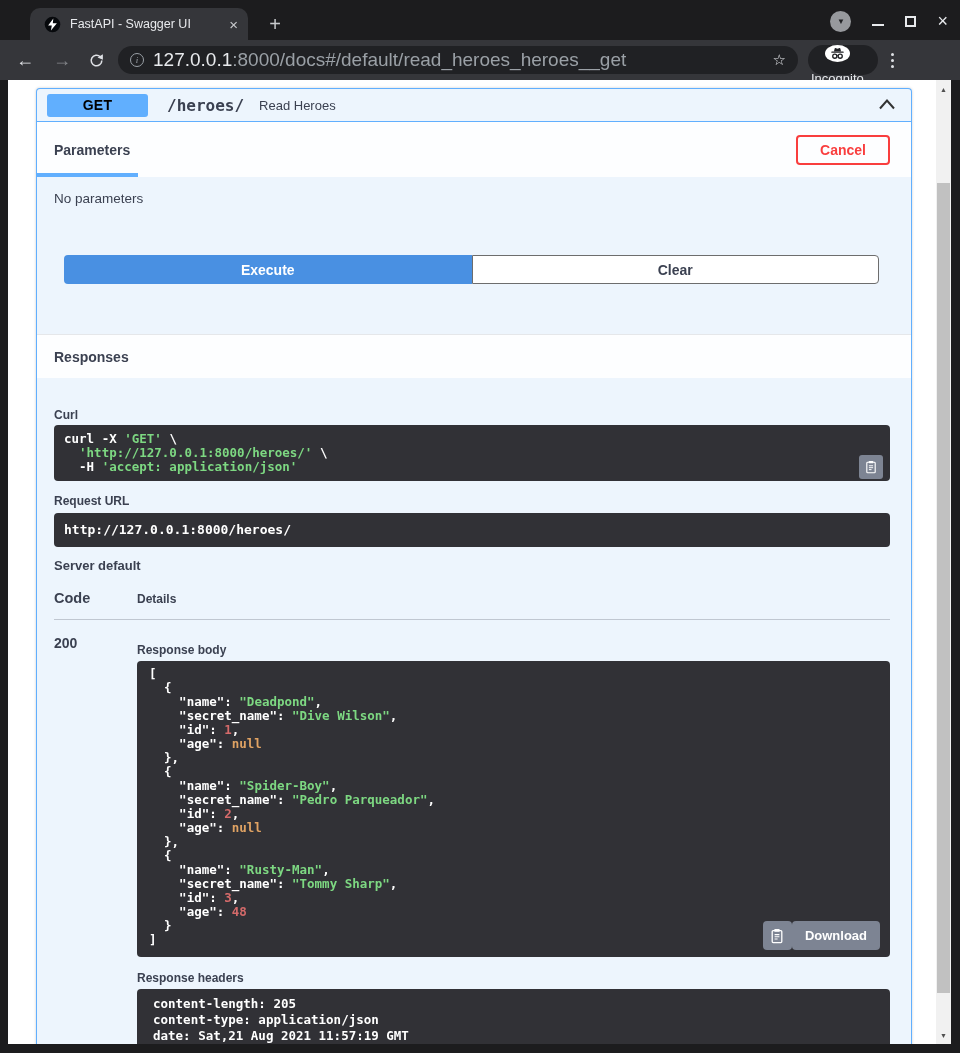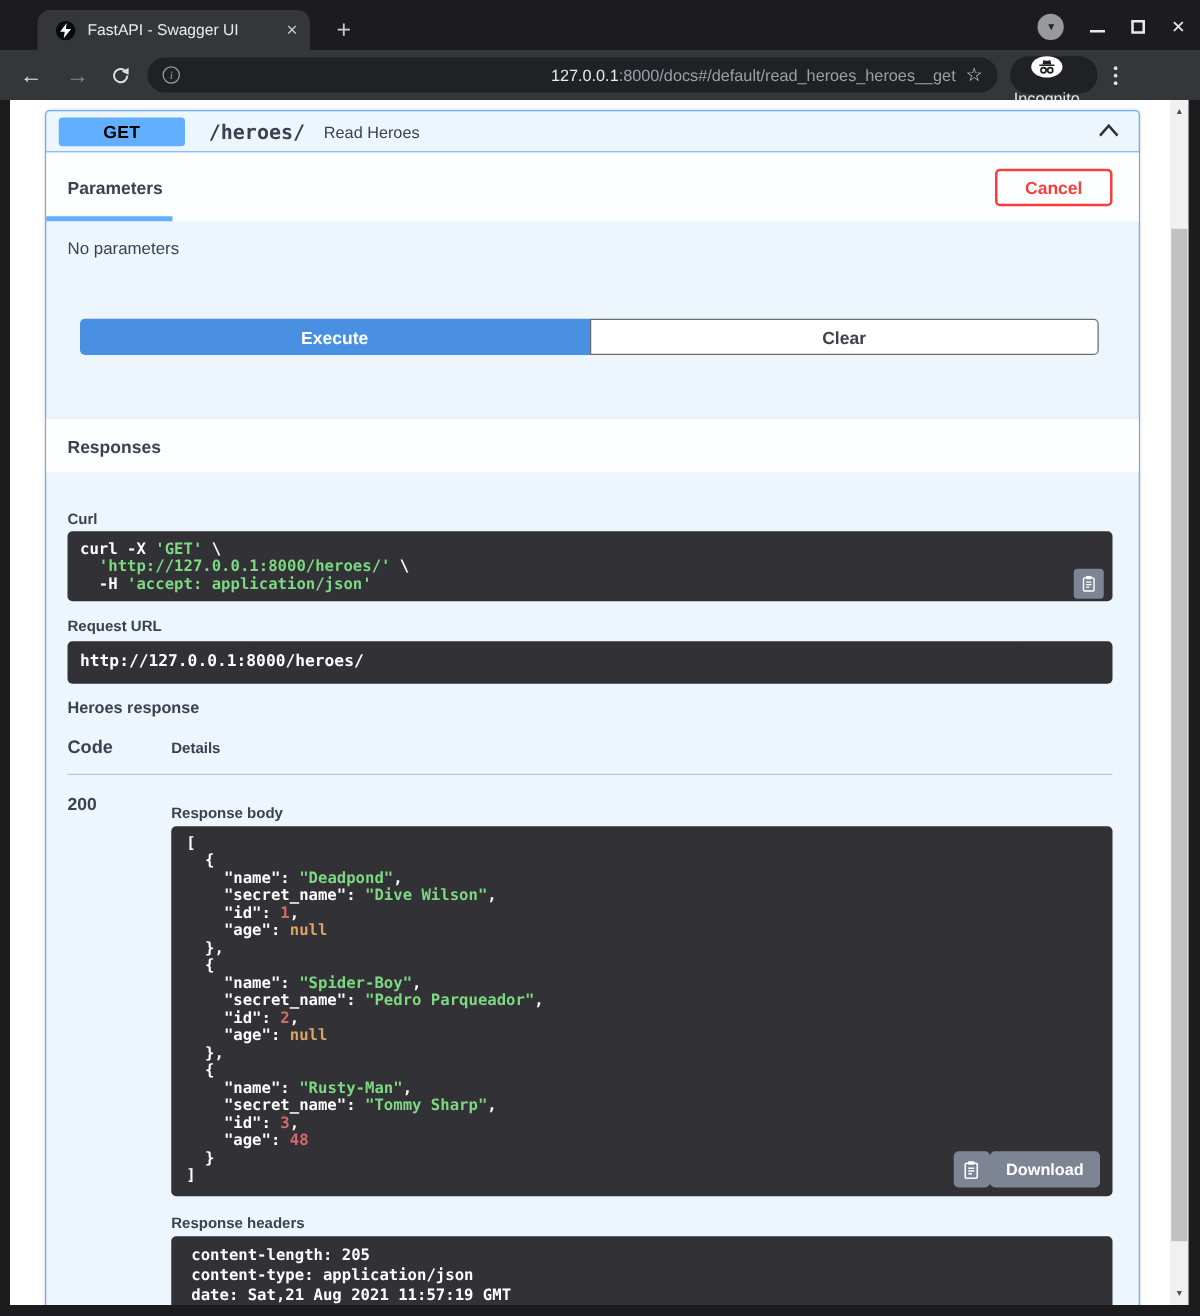--- a/index.html
+++ b/index.html
@@ -33,21 +33,21 @@
        display:flex;align-items:center;}
   .nav-icon{font-size:18px;color:#dfe1e5;line-height:1;}
   .nav-back{margin-left:16px;}
   .nav-fwd{margin-left:19px;color:#85878b;}
   .nav-reload{margin-left:17px;display:flex;}
   .addressbar{margin-left:13px;width:680px;height:28px;border-radius:14px;background:var(--chrome-pill);
        display:flex;align-items:center;padding:0 12px;}
   .info-icon{width:14px;height:14px;border:1.4px solid #9aa0a6;border-radius:50%;color:#9aa0a6;
        font-size:9px;font-family:"Liberation Serif",serif;font-style:italic;display:flex;
        align-items:center;justify-content:center;margin-right:9px;flex:none;}
-  .url{font-size:13px;color:#9aa0a6;white-space:nowrap;overflow:hidden;flex:1;text-align:right;}
+  .url{font-size:19px;color:#9aa0a6;white-space:nowrap;overflow:hidden;flex:1;}
   .url .host{color:#e8eaed;}
   .star-icon{font-size:15px;color:#dfe1e5;margin-left:8px;}
   .incognito-pill{margin-left:10px;height:30px;border-radius:15px;background:var(--chrome-pill);
        display:flex;align-items:center;padding:0 14px 0 3px;gap:9px;flex-direction:column;}
   .incog-circle{width:25px;height:25px;border-radius:50%;background:#fff;display:flex;
        align-items:center;justify-content:center;}
   .incognito-label{font-size:13px;color:#e8eaed;}
   .menu-dots{margin-left:13px;display:flex;flex-direction:column;gap:3px;}
   .menu-dots i{width:3px;height:3px;border-radius:50%;background:#dfe1e5;}
   
@@ -217,21 +217,21 @@
             <path d="M5.6 6.6h4.8M5.6 8.8h4.8M5.6 11h3" stroke="#fff" stroke-width="1.1"></path>
           </svg>
         </button>
       </div>
 
       <div class="block-label lbl-requrl">Request URL</div>
       <div class="code-box request-url-box">
         <div class="code-line">http://127.0.0.1:8000/heroes/</div>
       </div>
 
-      <div class="server-response-title">Heroes response</div>
+      <div class="server-response-title">Server default</div>
 
       <div class="resp-thead">
         <span class="code-col">Code</span>
         <span class="details-col">Details</span>
       </div>
       <div class="thead-rule"></div>
 
       <div class="resp-row">
         <div class="code-cell">200</div>
         <div class="details-cell">

